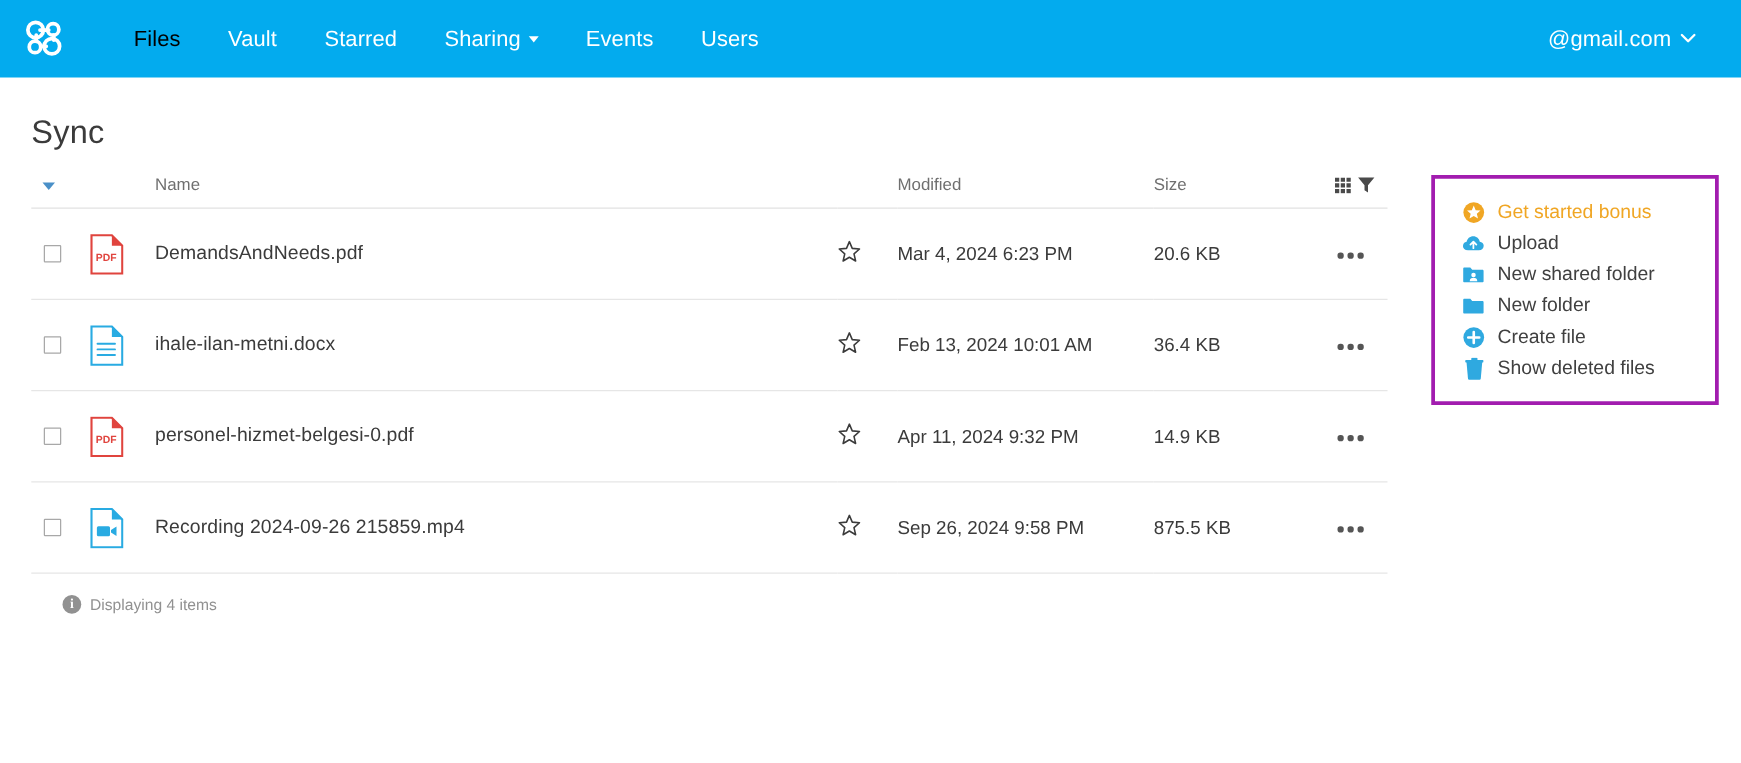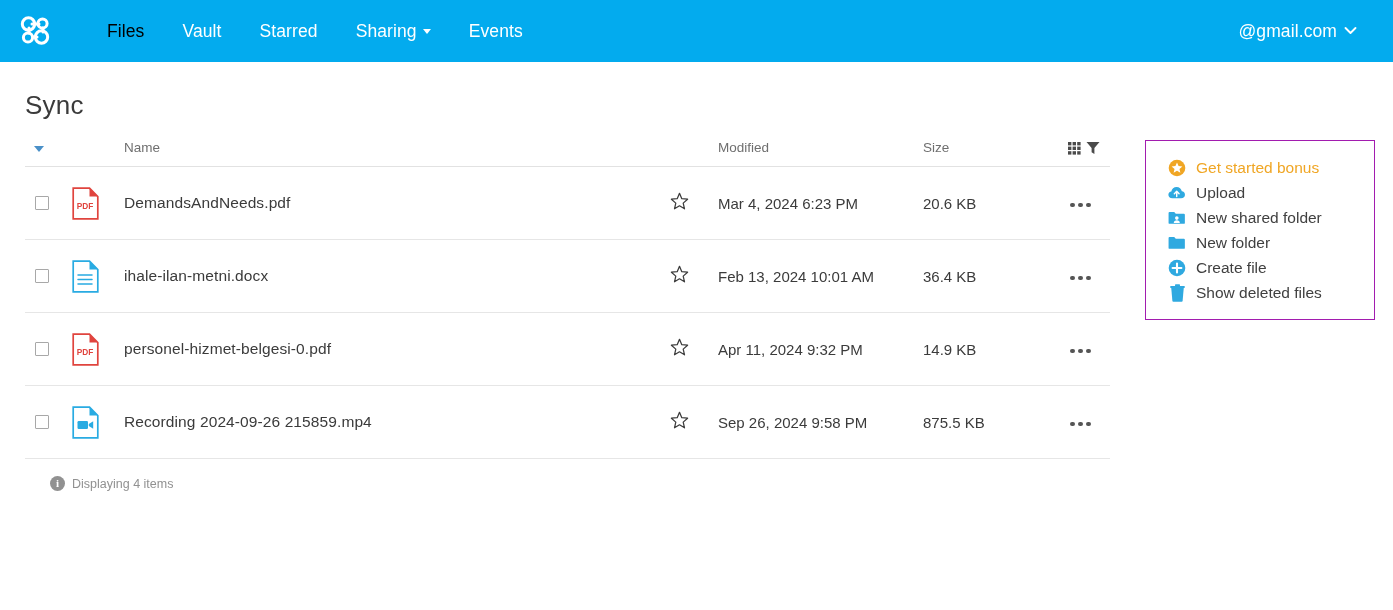--- a/index.html
+++ b/index.html
@@ -153,21 +153,21 @@
     font-size: 11px; font-weight: bold;
     display: flex; align-items: center; justify-content: center;
     font-family: "Liberation Serif", serif;
     line-height: 1;
   }
 
   
   .actions-panel {
     margin: 19px 0 0 35px;
     width: 230px;
-    border: 1px solid #a21caf;
+    border: 3px solid #a21caf;
     background: #fff;
     padding: 14px 0 14px 0;
     flex: 0 0 auto;
   }
   .action-item {
     display: flex; align-items: center;
     gap: 10px;
     padding: 3.5px 0 3.5px 22px;
     cursor: pointer;
     font-size: 15.5px;
@@ -206,20 +206,23 @@
       <span>Vault</span>
     </div>
     <div class="nav-item">
       <span>Starred</span>
     </div>
     <div class="nav-item">
       <span>Sharing</span><span class="nav-caret"></span>
     </div>
     <div class="nav-item">
       <span>Events</span>
+    </div>
+    <div class="nav-item">
+      <span>Users</span>
     </div>
   </nav>
 
   <div class="nav-right">
     <div class="nav-item">
       <span>@gmail.com</span><span class="chev"><svg width="13" height="9" viewBox="0 0 13 9">
             <path d="M1.5 2 L6.5 7 L11.5 2" stroke="#ffffff" stroke-width="1.9" fill="none" stroke-linecap="round" stroke-linejoin="round"></path>
           </svg></span>
     </div>
   </div>

